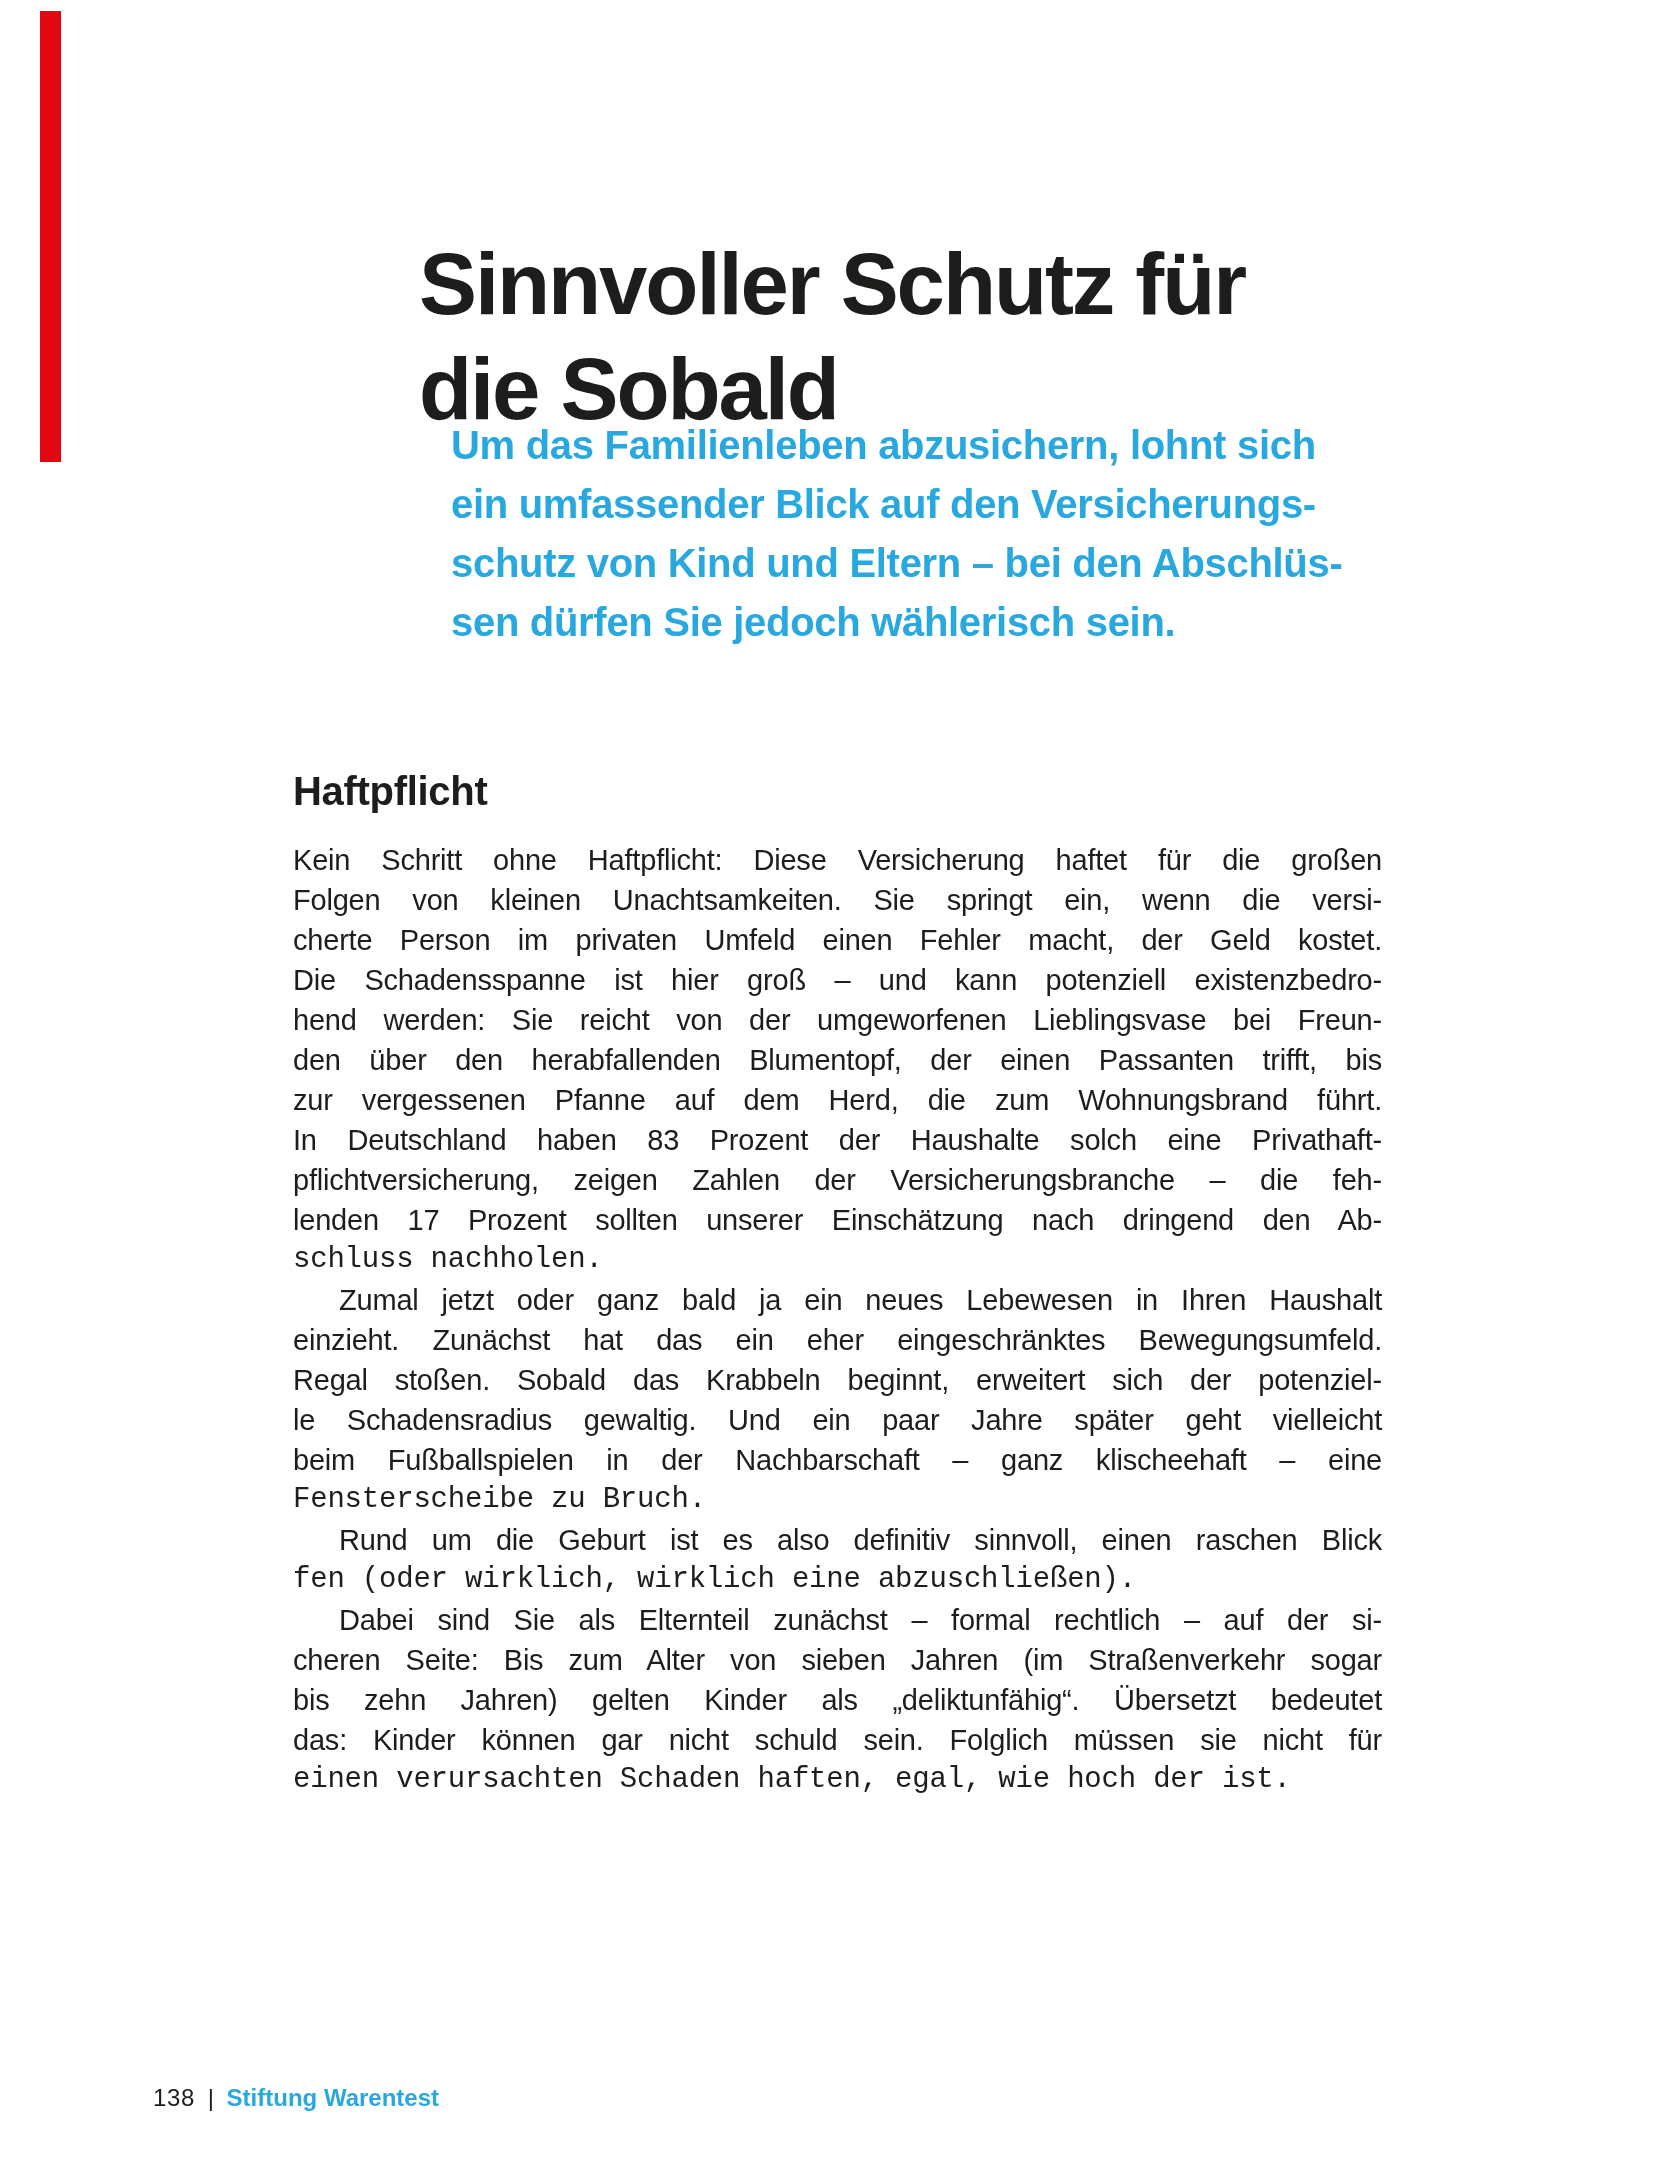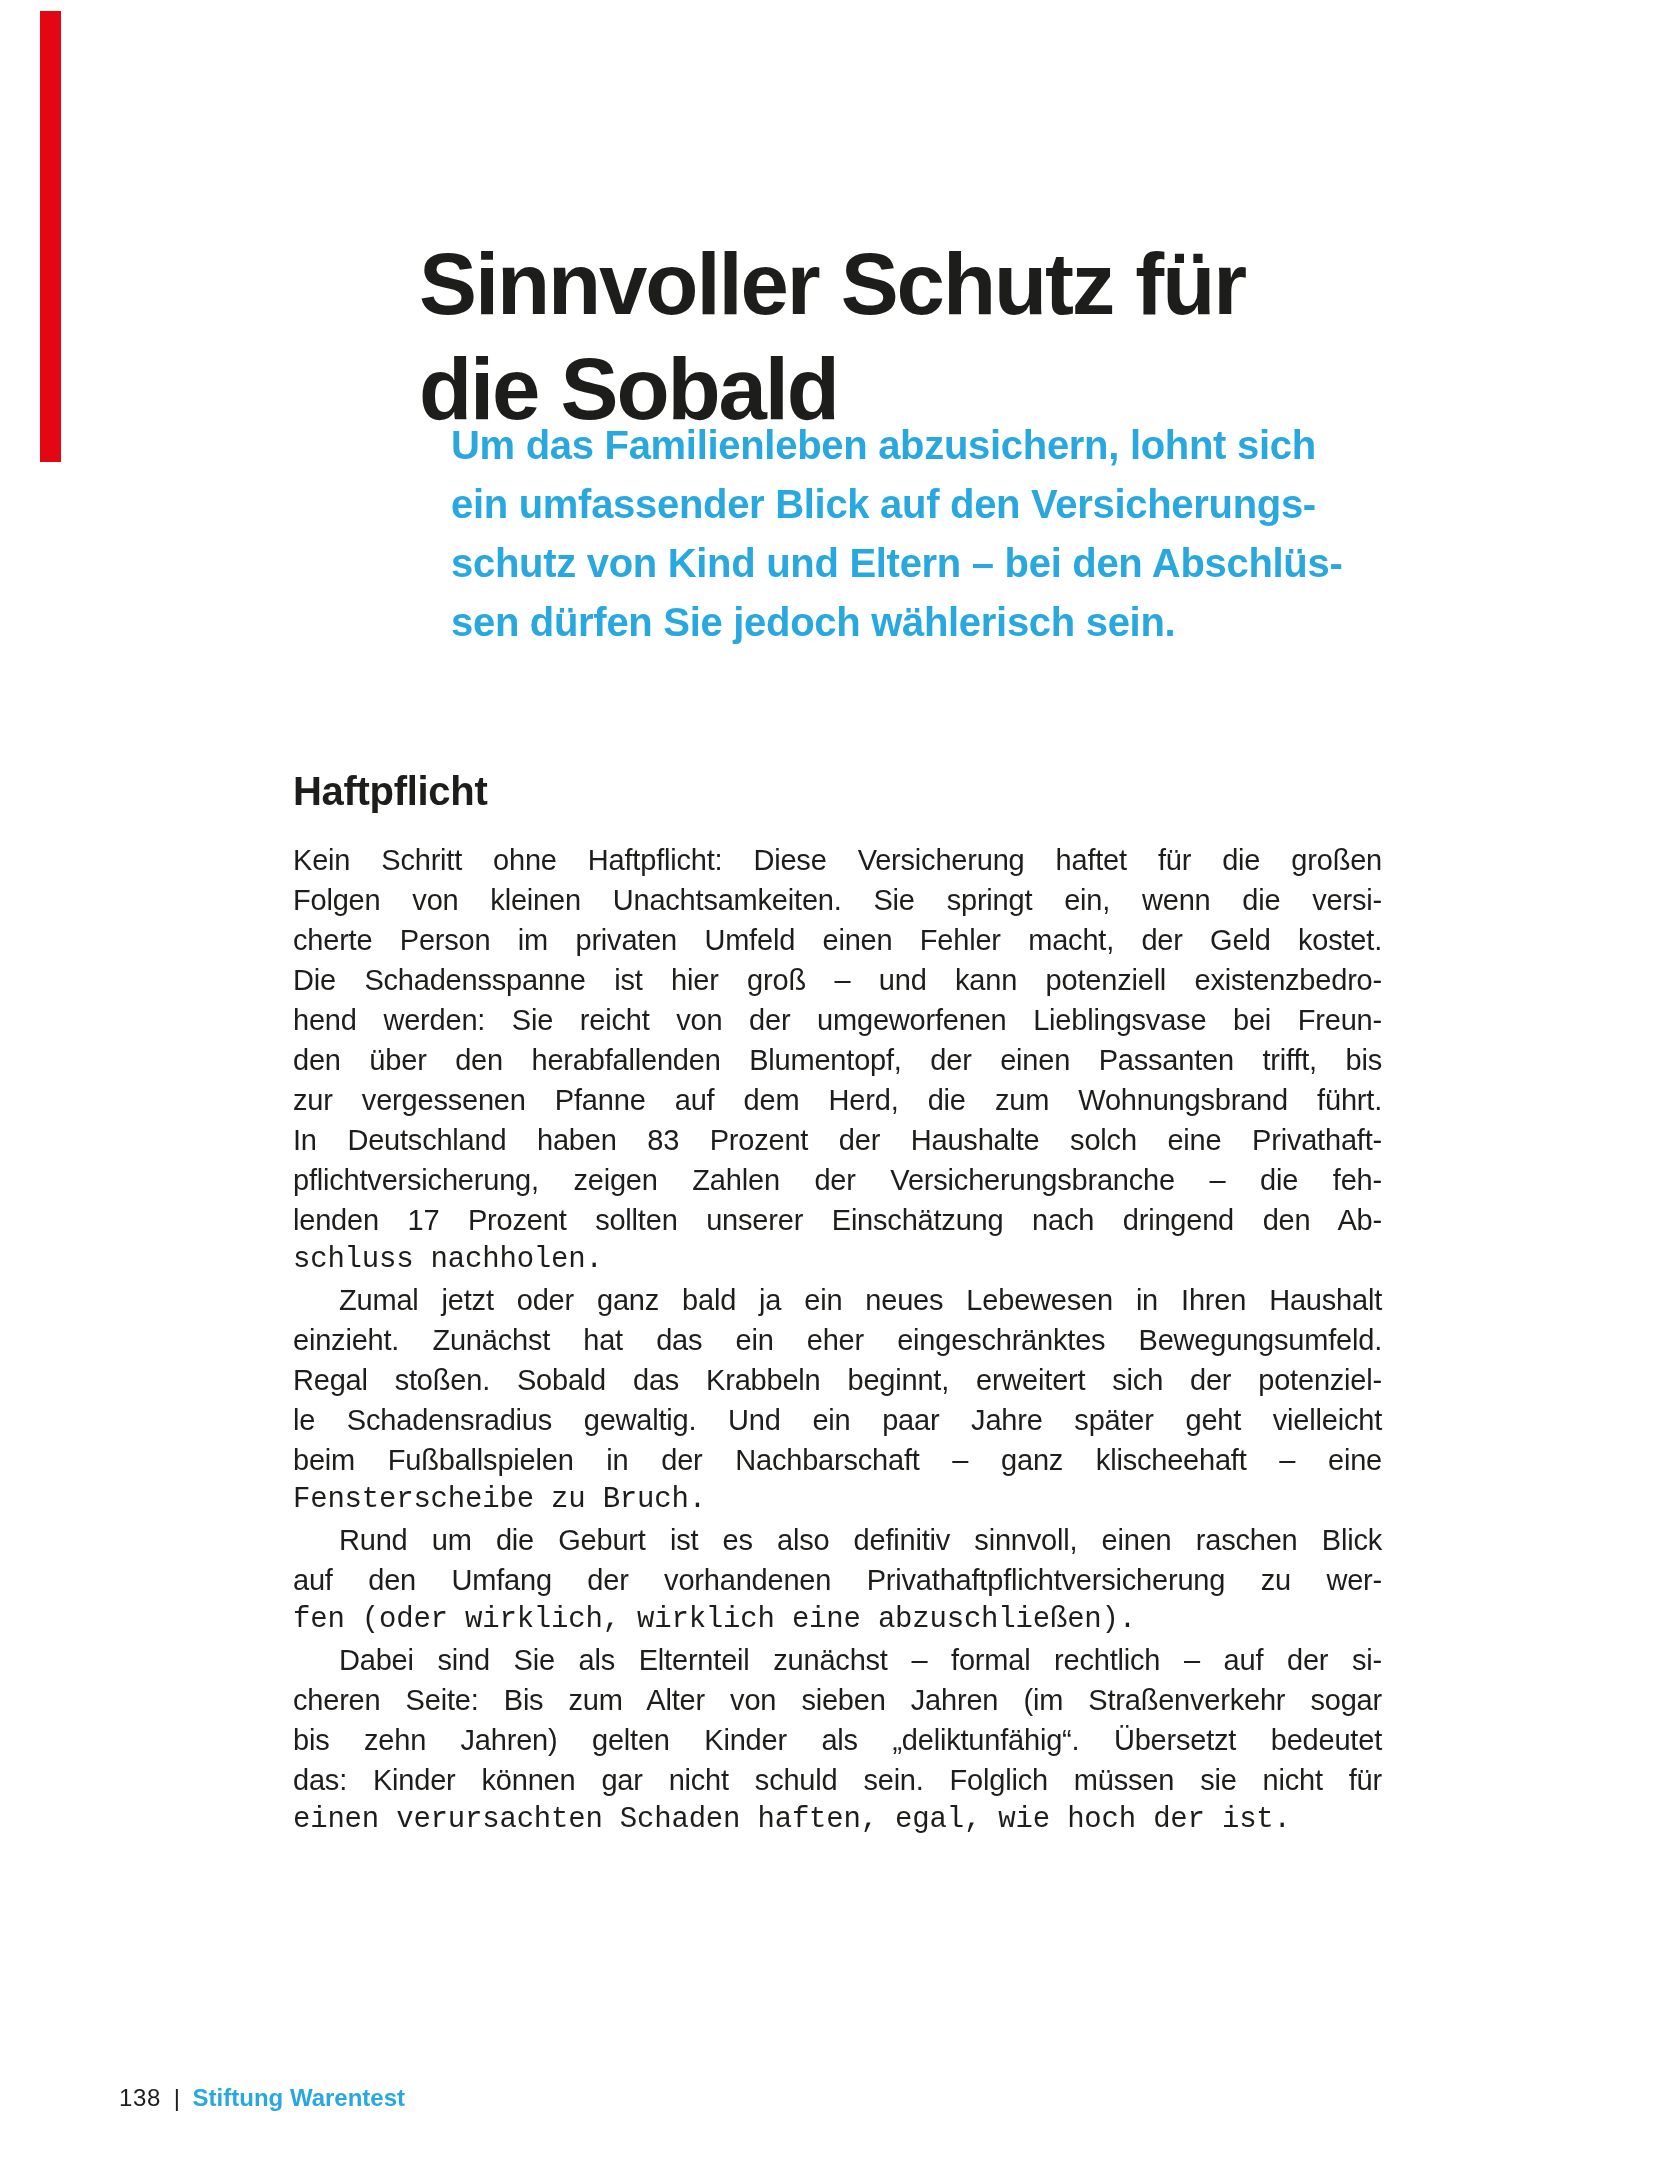--- a/index.html
+++ b/index.html
@@ -88,20 +88,21 @@
     position: absolute;
     left: 119px;
     top: 2082px;
     font-size: 24px;
     line-height: 31px;
     color: var(--text, #1d1d1b);
   }
   .footer .page-number {
     font-weight: 400;
     letter-spacing: 0.7px;
+    margin-left: 34px;
   }
   .footer .separator {
     display: inline-block;
     margin: 0 12.6px;
     font-weight: 300;
     color: var(--text, #1d1d1b);
   }
   .footer .publication {
     font-weight: 700;
     color: var(--blue, #29a8e0);
@@ -143,21 +144,20 @@
     <div>
       <div class="line indent">Zumal jetzt oder ganz bald ja ein neues Lebewesen in Ihren Haushalt</div>
       <div class="line">einzieht. Zunächst hat das ein eher eingeschränktes Bewegungsumfeld.</div>
       <div class="line">Regal stoßen. Sobald das Krabbeln beginnt, erweitert sich der potenziel-</div>
       <div class="line">le Schadensradius gewaltig. Und ein paar Jahre später geht vielleicht</div>
       <div class="line">beim Fußballspielen in der Nachbarschaft – ganz klischeehaft – eine</div>
       <div class="line last">Fensterscheibe zu Bruch.</div>
     </div>
     <div>
       <div class="line indent">Rund um die Geburt ist es also definitiv sinnvoll, einen raschen Blick</div>
-      <div class="line">auf den Umfang der vorhandenen Privathaftpflichtversicherung zu wer-</div>
       <div class="line last">fen (oder wirklich, wirklich eine abzuschließen).</div>
     </div>
     <div>
       <div class="line indent">Dabei sind Sie als Elternteil zunächst – formal rechtlich – auf der si-</div>
       <div class="line">cheren Seite: Bis zum Alter von sieben Jahren (im Straßenverkehr sogar</div>
       <div class="line">bis zehn Jahren) gelten Kinder als „deliktunfähig“. Übersetzt bedeutet</div>
       <div class="line">das: Kinder können gar nicht schuld sein. Folglich müssen sie nicht für</div>
       <div class="line last">einen verursachten Schaden haften, egal, wie hoch der ist.</div>
     </div>
   </div>

